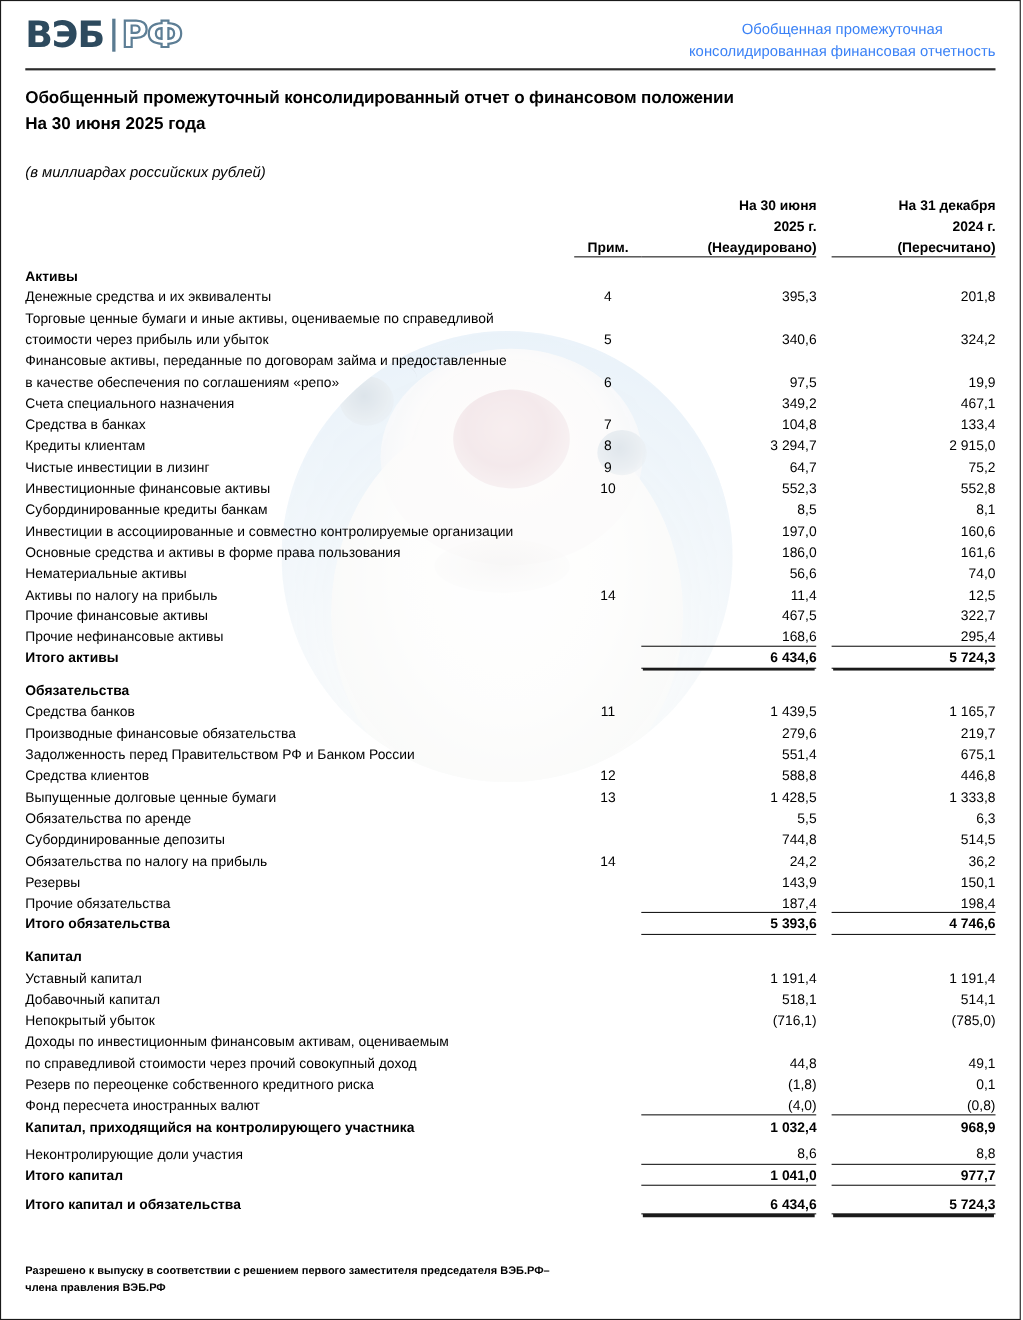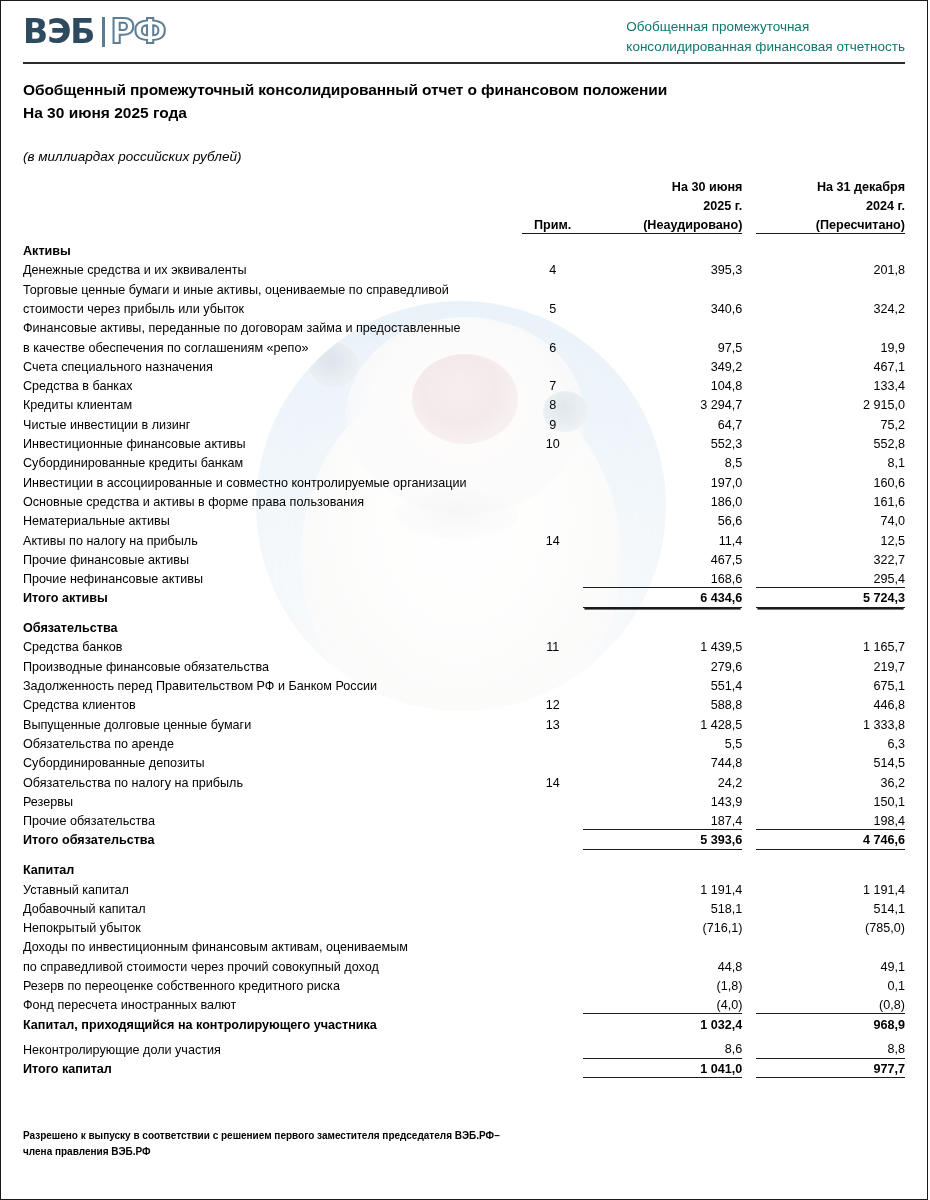--- a/index.html
+++ b/index.html
@@ -137,25 +137,25 @@
     font-family: "DejaVu Sans", sans-serif;
     font-weight: 700;
     font-size: 33px;
     letter-spacing: -1px;
     line-height: 1;
     color: transparent;
     -webkit-text-stroke: 2px #5d7e95;
     text-shadow: none;
   }
   .head-right {
-    text-align: left;
+    text-align: center;
     font-size: 13.5px;
     line-height: 1.45;
     font-weight: 400;
-    color: #0f766e;
+    color: #3b82f6;
     padding-top: 4px;
   }
   .head-rule {
     position: relative;
     z-index: 2;
     margin: 6px 22px 0 22px;
     border-bottom: 2px solid #2b2b2b;
   }
 
   
@@ -626,20 +626,27 @@
           <td class="cell-note"></td>
           <td class="cell-num bold">1 041,0</td>
           <td class="cell-gap"></td>
           <td class="cell-num bold">977,7</td>
         </tr>
 
         <tr class="spacer-sm">
             <td colspan="5"></td>
           </tr>
 
+        <tr class="r rule-dbl">
+          <td class="cell-label bold">Итого капитал и обязательства</td>
+          <td class="cell-note"></td>
+          <td class="cell-num bold">6 434,6</td>
+          <td class="cell-gap"></td>
+          <td class="cell-num bold">5 724,3</td>
+        </tr>
 
       </tbody>
     </table>
   </div>
 
   <div class="footer">
     <div class="footer-main">
       <div>Разрешено к выпуску в соответствии с решением первого заместителя председателя ВЭБ.РФ–</div>
       <div>члена правления ВЭБ.РФ</div>
     </div>

